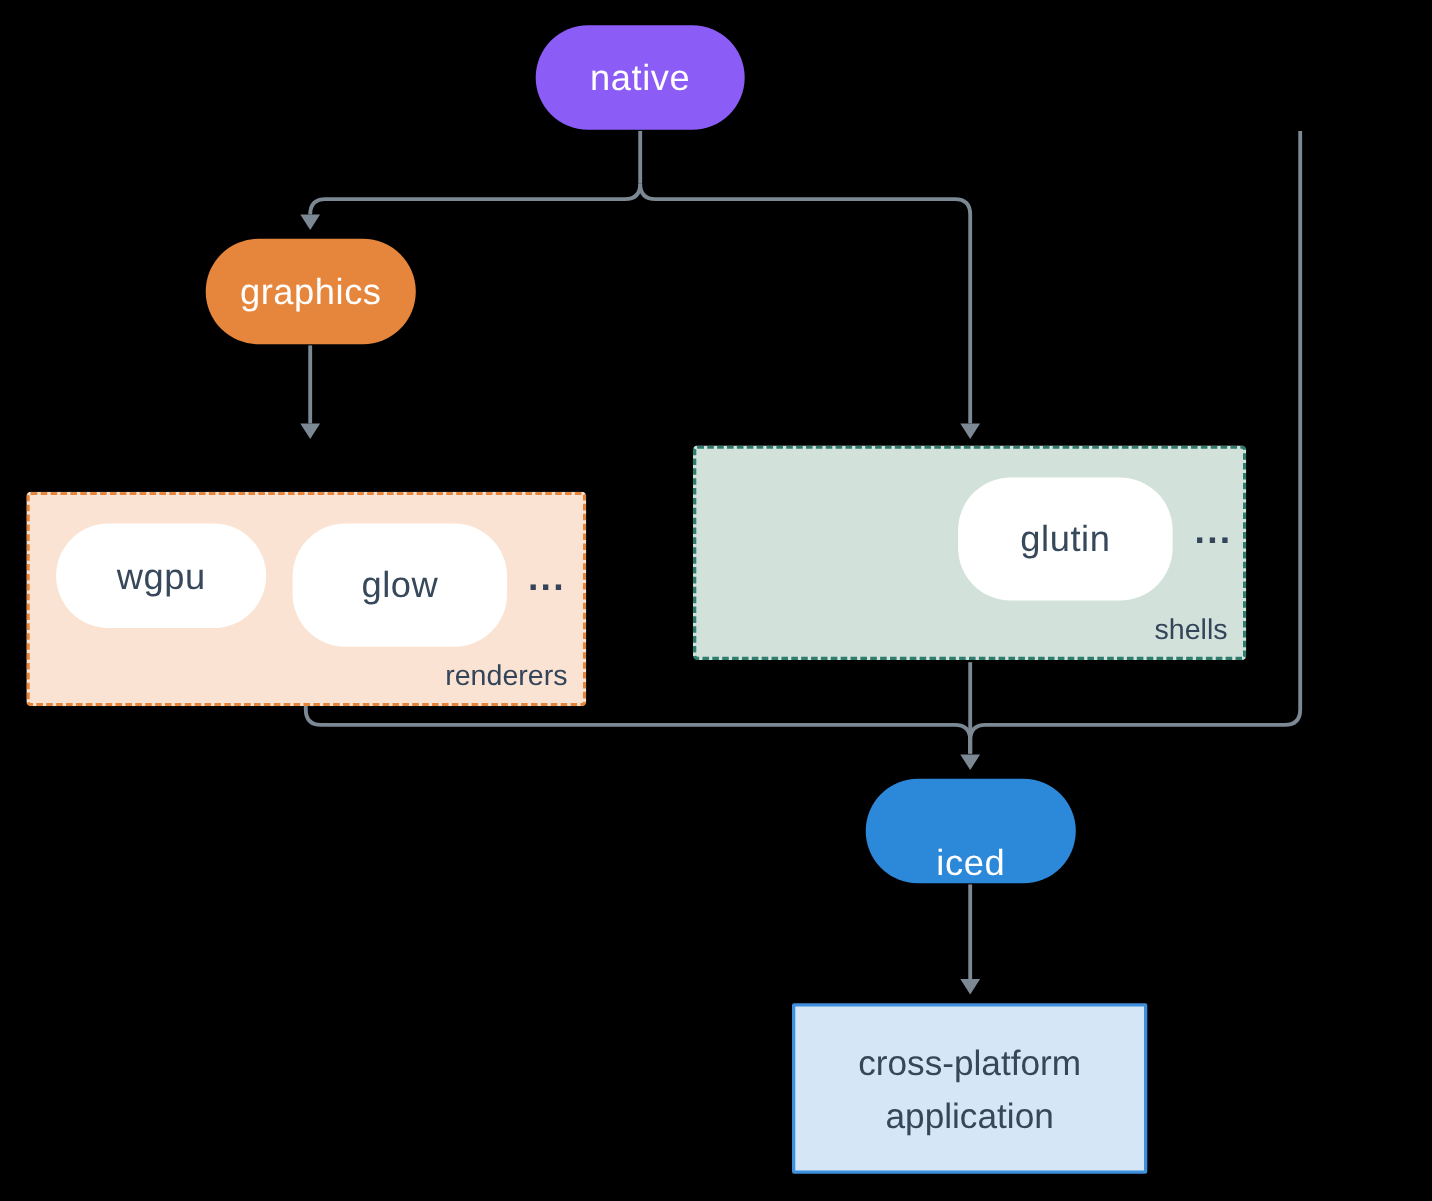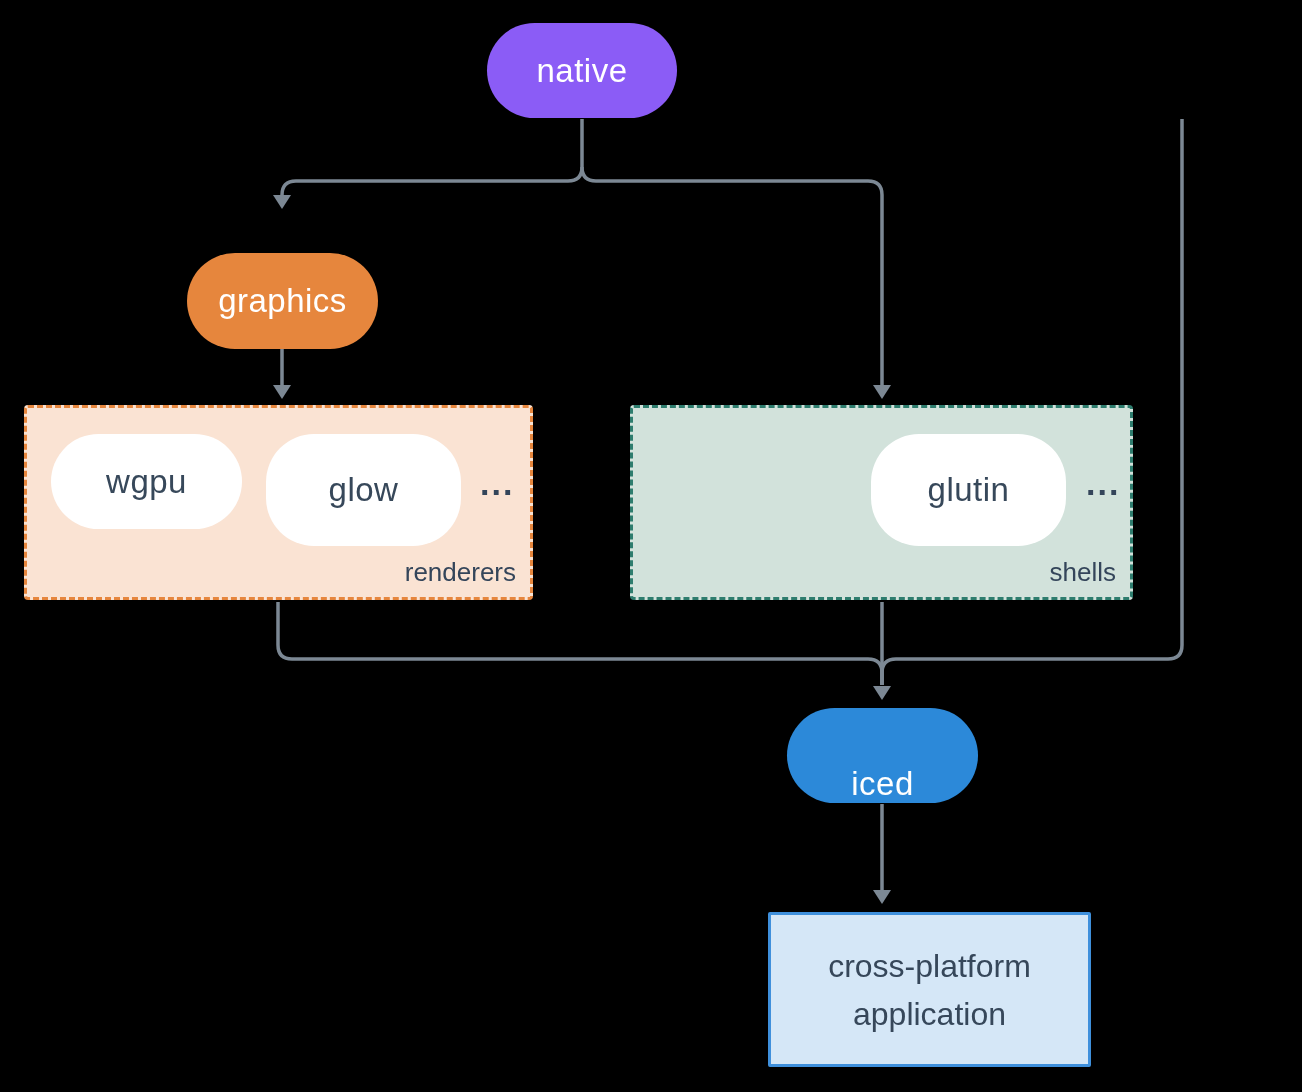--- a/index.html
+++ b/index.html
@@ -25,31 +25,31 @@
     position: absolute;
     display: flex;
     align-items: center;
     justify-content: center;
     border-radius: 48px;
     font-size: 33px;
     color: #ffffff;
     letter-spacing: 0.5px;
   }
   .pill.native-web { background: #8b5cf6; }
-  .pill.graphics   { background: #E6863D; margin-top: 36px; }
+  .pill.graphics   { background: #E6863D; }
   .pill.iced       { background: #2C89D9; }
   .pill.white      { background: #ffffff; color: #37485A; }
 
   .group {
     position: absolute;
     box-sizing: border-box;
     border: 3px dashed;
     border-radius: 4px;
   }
-  .group.renderers { background: #FAE3D3; border-color: #E6863D; }
+  .group.renderers { background: #FAE3D3; border-color: #E6863D; margin-top: 42px; }
   .group.shells    { background: #D2E2DB; border-color: #2E7D6E; }
 
   .group-label {
     position: absolute;
     right: 14px;
     bottom: 9px;
     font-size: 26px;
     color: #34455A;
     text-align: center;
   }
@@ -72,21 +72,20 @@
     border: 3px solid #3F90DC;
     border-radius: 2px;
     display: flex;
     flex-direction: column;
     align-items: center;
     justify-content: center;
     color: #36475A;
     font-size: 32px;
     line-height: 48px;
     text-align: center;
-    margin-left: 48px;
   }
 
   
   .pill.native   { left: 487px;  top: 23px;  width: 190px; height: 95px; }
   .pill.web      { left: 1087px; top: 23px;  width: 190px; height: 95px; }
   .pill.graphics { left: 187px;  top: 217px; width: 191px; height: 96px; }
   .pill.iced     { left: 787px;  top: 708px; width: 191px; height: 95px; align-items: flex-end; }
 
   .group.renderers { left: 24px;  top: 405px; width: 509px; height: 195px; }
   .group.shells    { left: 630px; top: 405px; width: 503px; height: 195px; }

